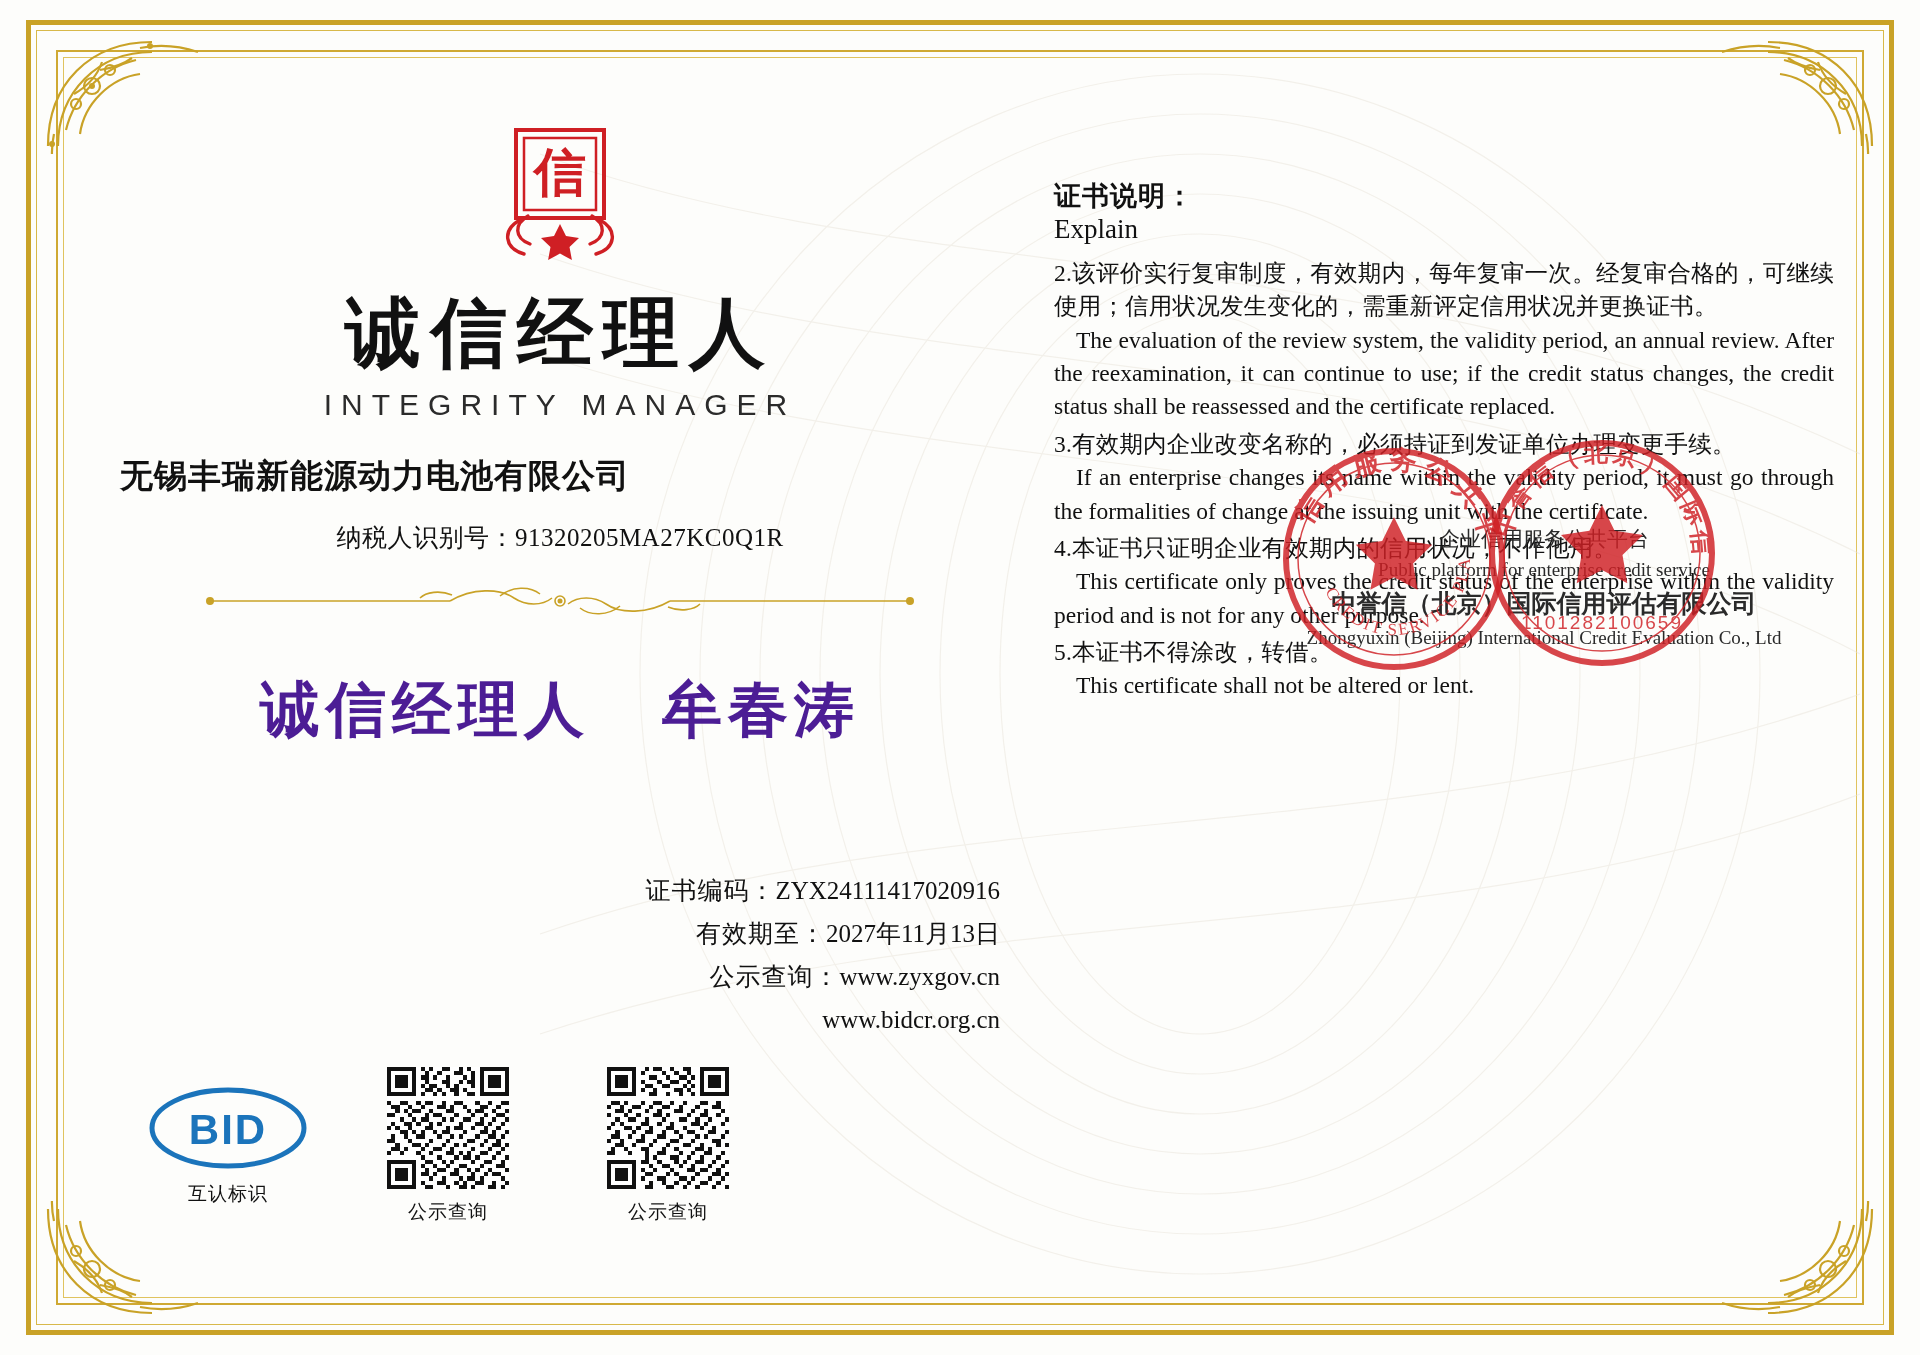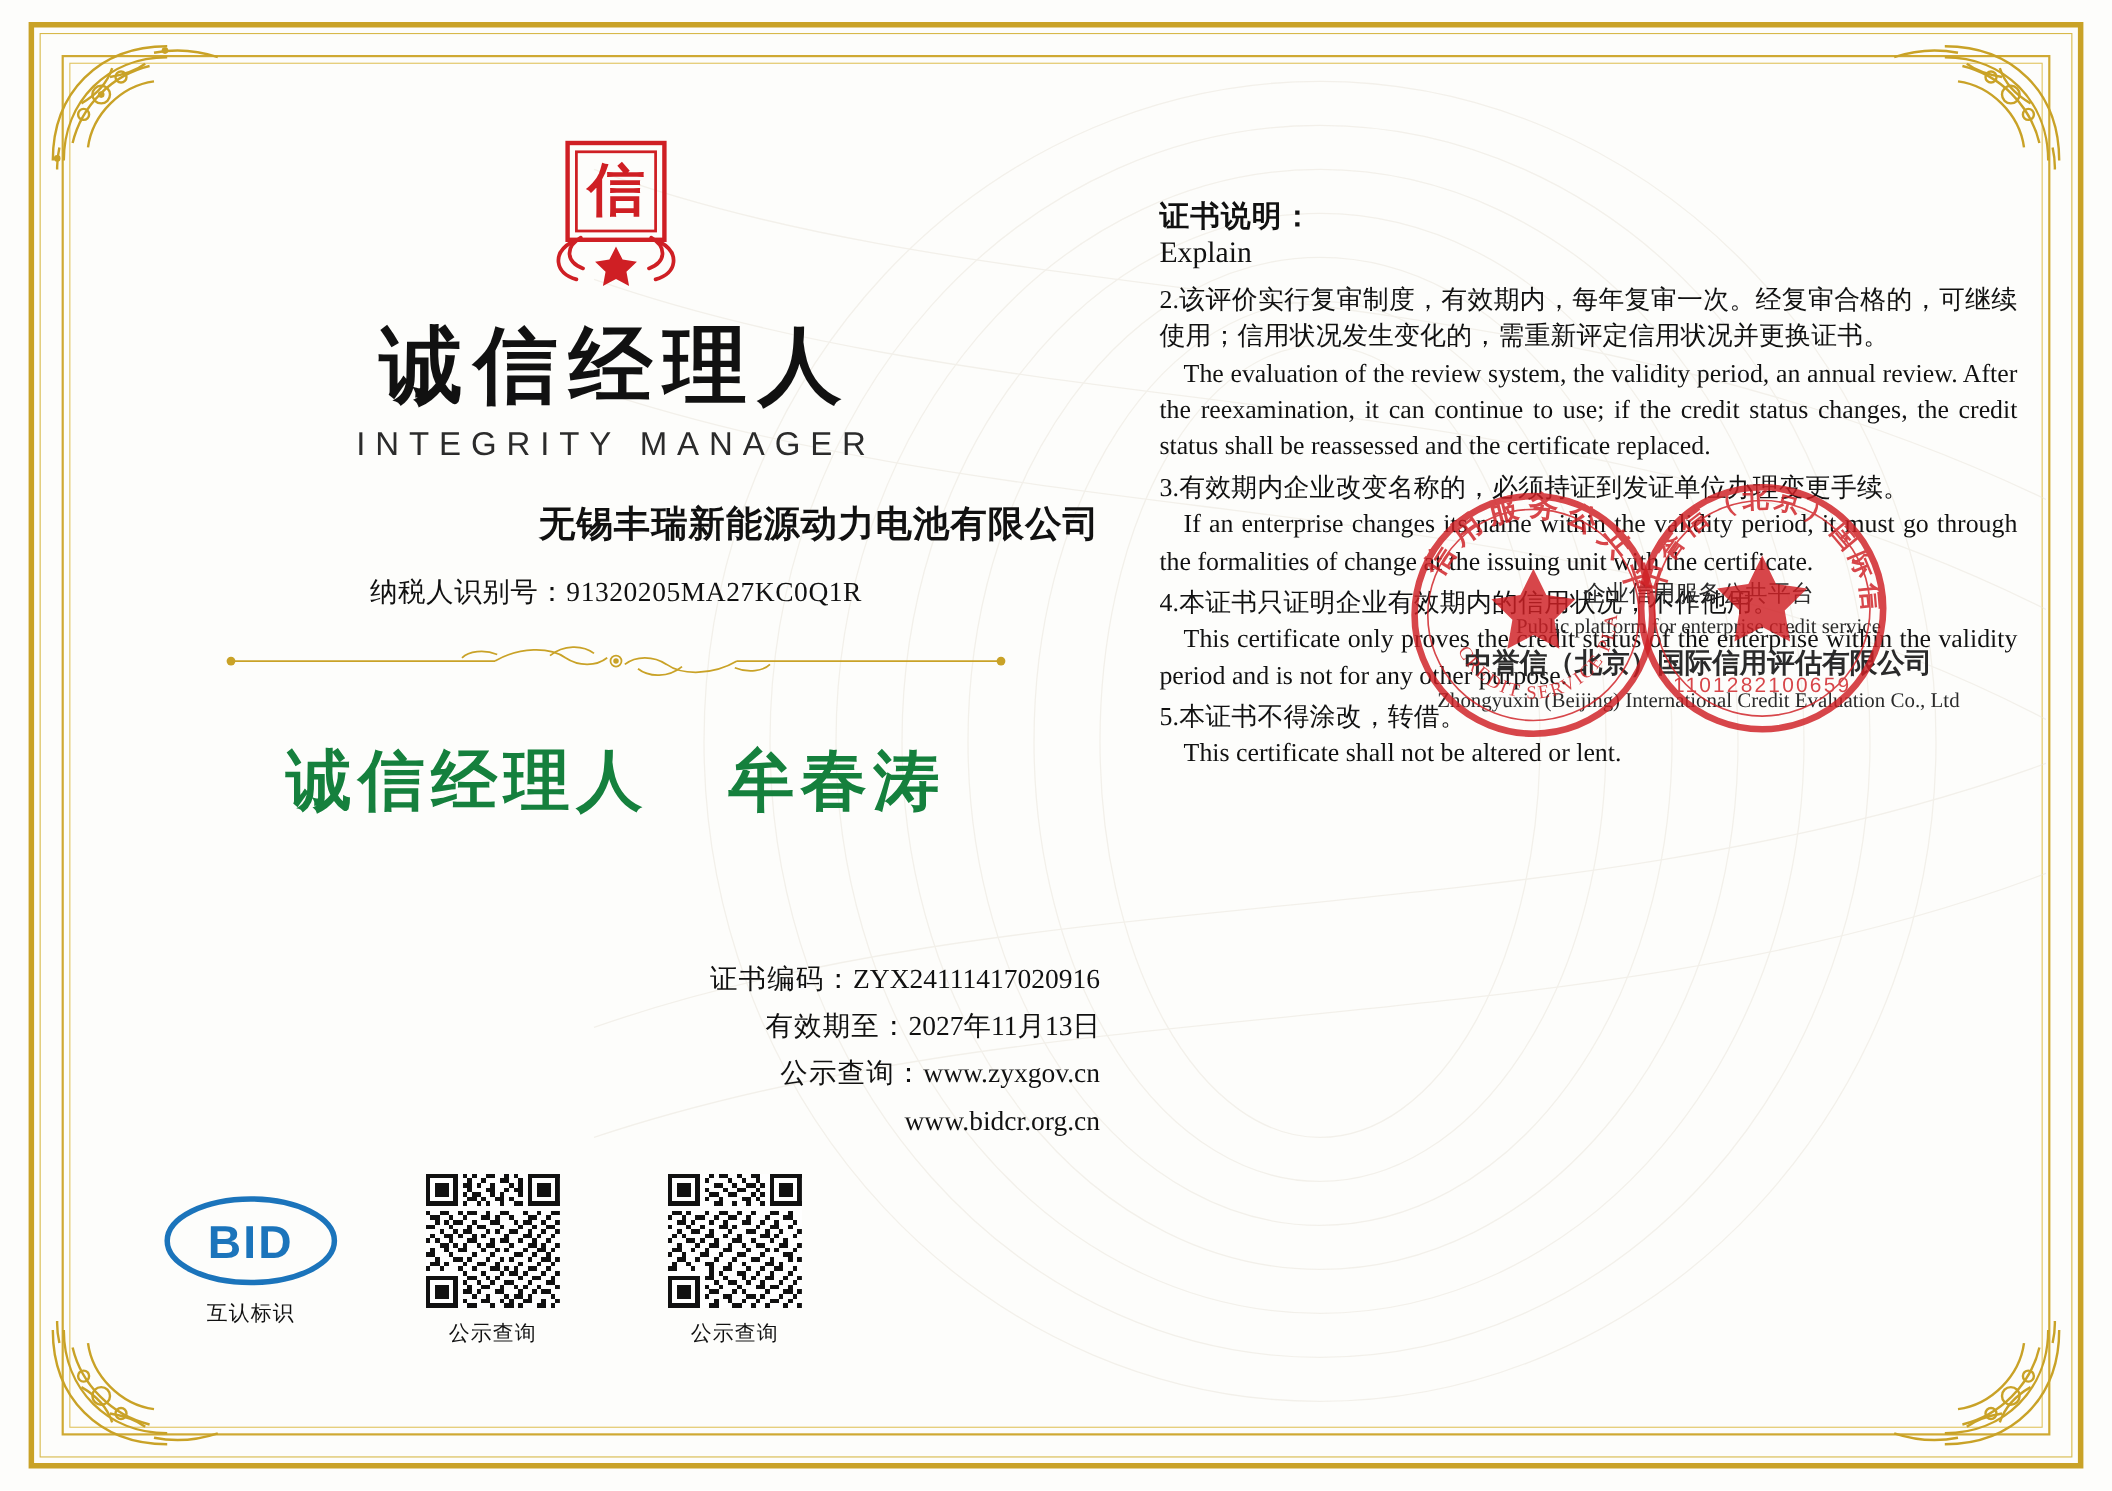--- a/index.html
+++ b/index.html
@@ -103,21 +103,21 @@
   }
   .title-en {
     text-align: center;
     font-family: Liberation Sans, sans-serif;
     font-size: 30px;
     letter-spacing: 9px;
     color: #2b2b2b;
     margin-top: 12px;
   }
   .company {
-    text-align: right;
+    text-align: left;
     font-size: 33px;
     font-weight: 700;
     color: #111;
     margin-top: 32px;
     letter-spacing: 1px;
   }
   .taxid {
     text-align: center;
     font-size: 25px;
     color: #111;
@@ -131,21 +131,21 @@
     height: 34px;
     color: #c9a227;
   }
   .divider svg { width:100%; height:100%; display:block; }
 
   .award-line {
     margin-top: 52px;
     text-align: center;
     font-size: 60px;
     font-weight: 700;
-    color: #15803d;
+    color: #4c1d95;
     letter-spacing: 6px;
     white-space: nowrap;
   }
   .award-line .gap { display:inline-block; width: 72px; }
 
   .meta {
     margin-top: 118px;
     padding-left: 26px;
     font-size: 25px;
     color: #111;

